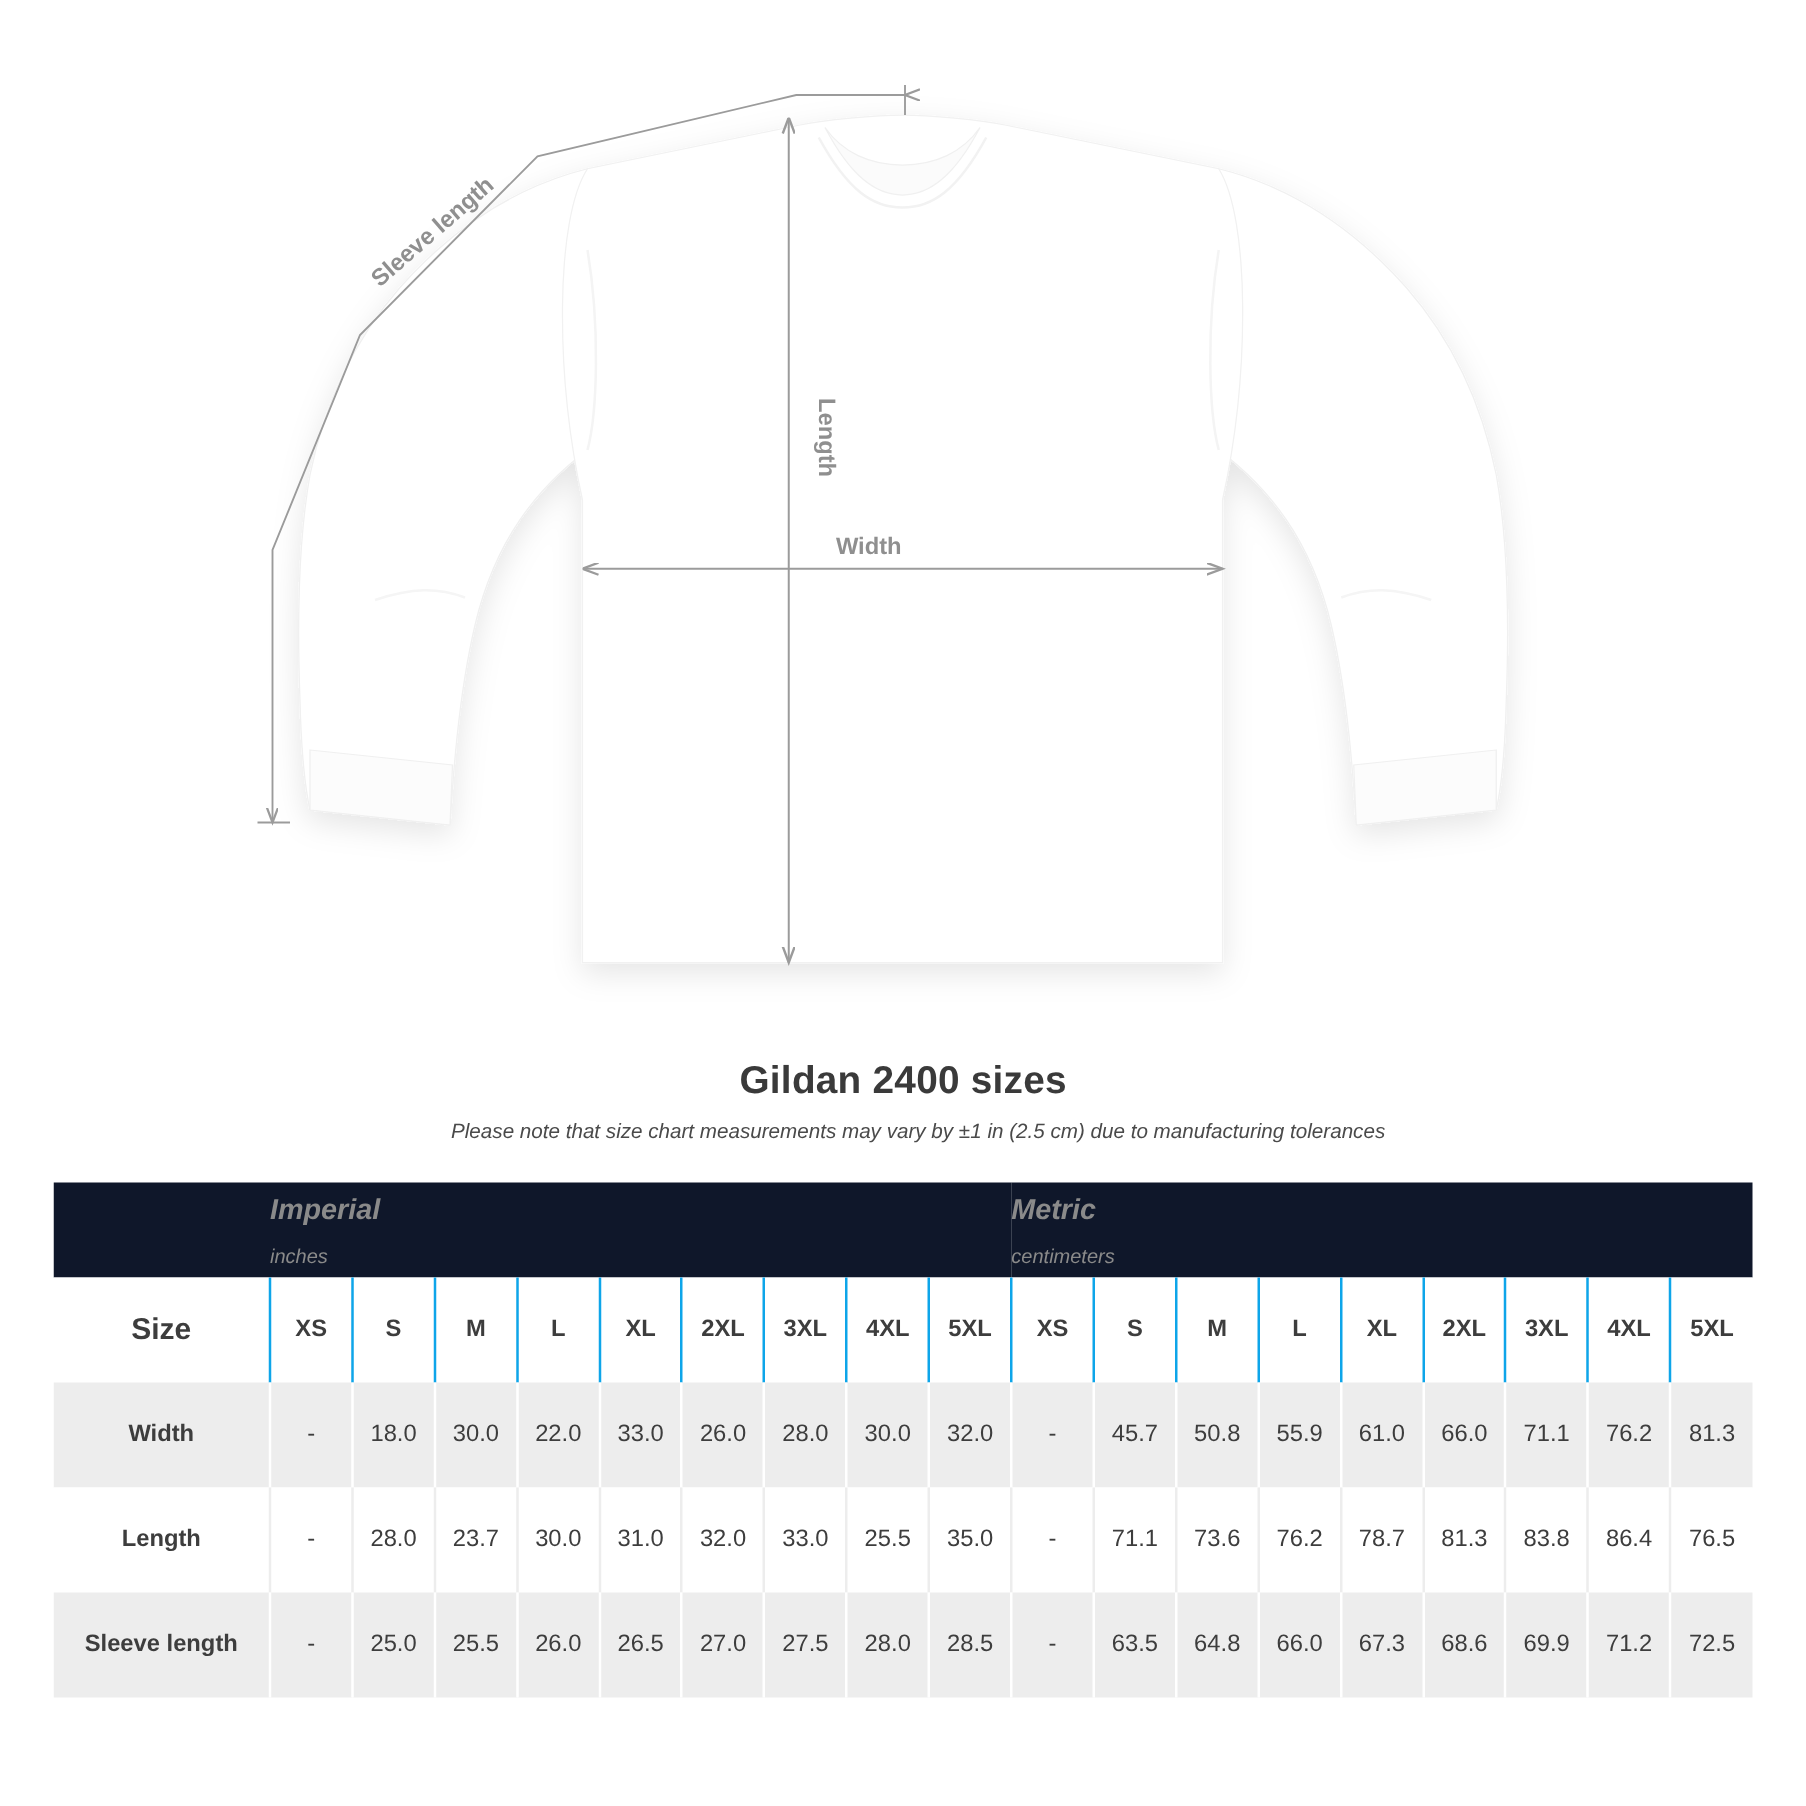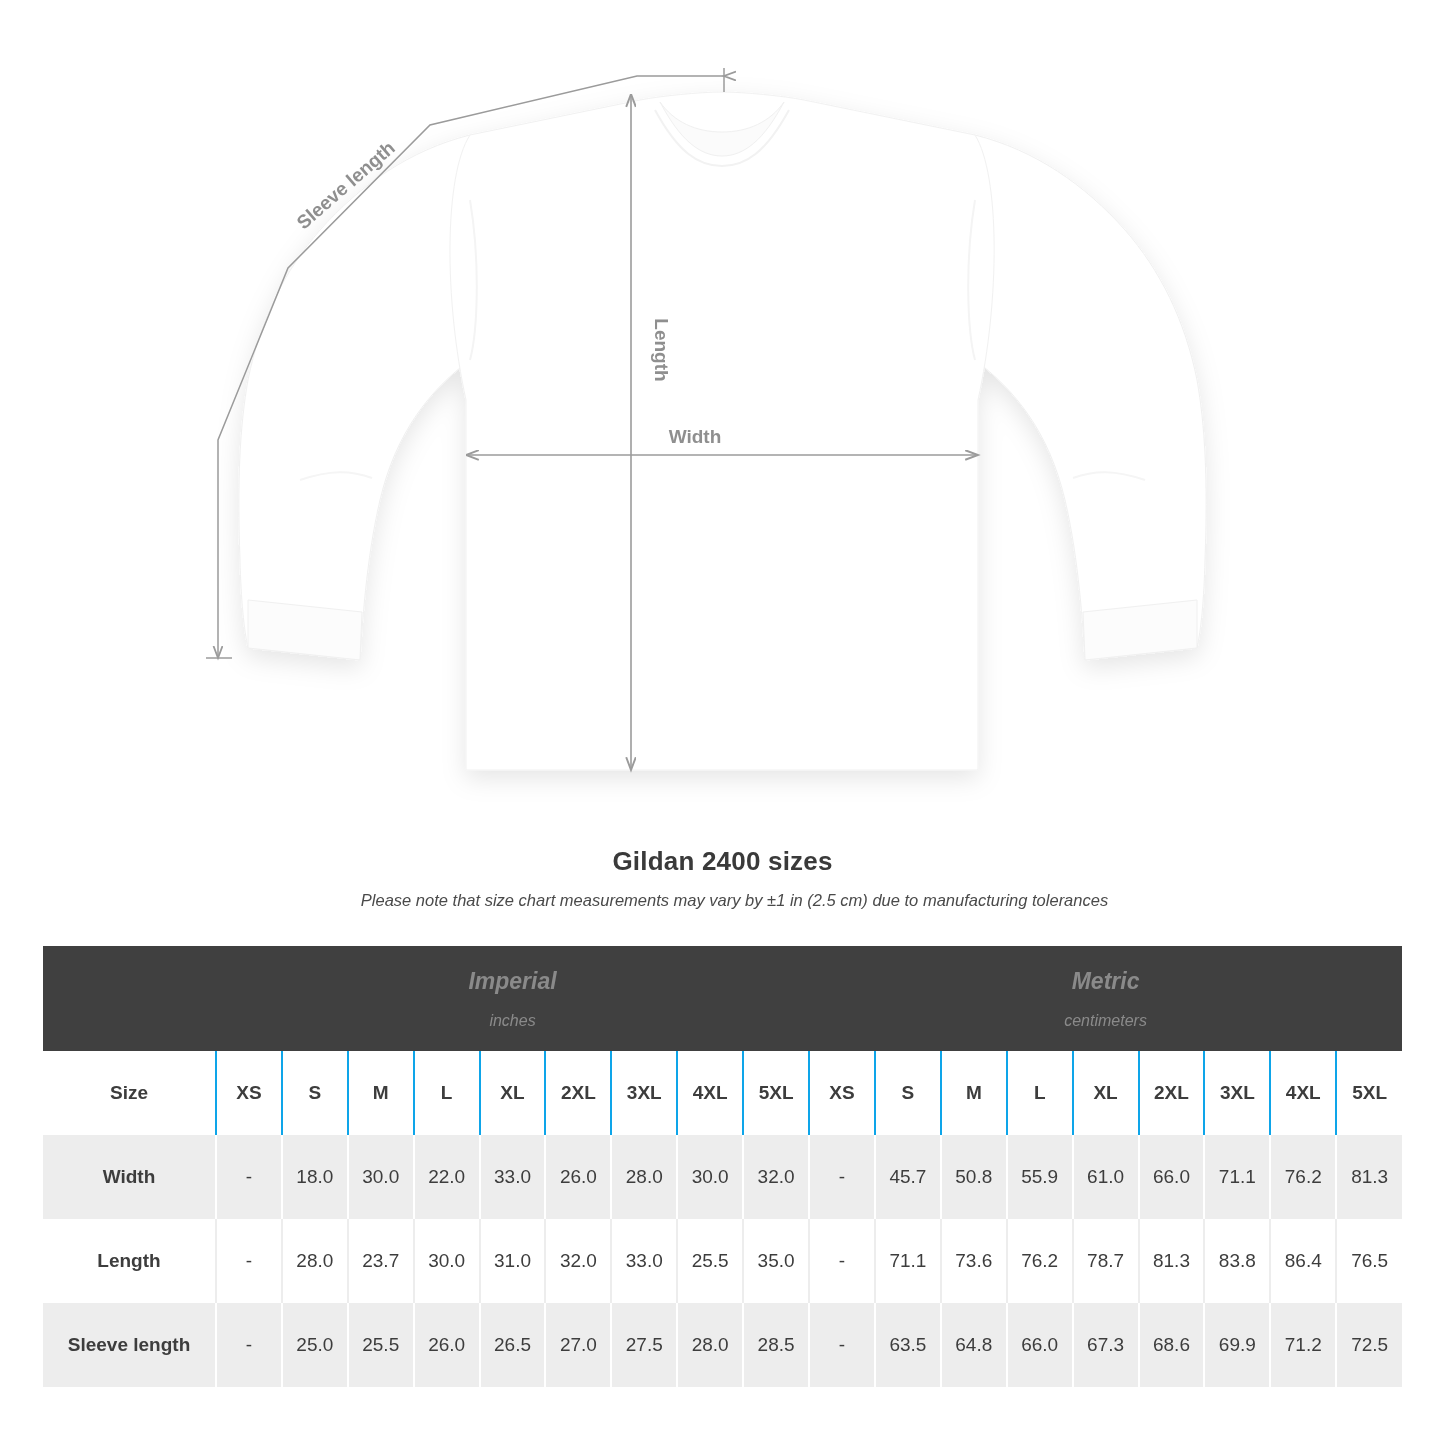--- a/index.html
+++ b/index.html
@@ -30,21 +30,21 @@
 
   
   #title-block {
     position: absolute;
     top: 846px;
     left: 0;
     width: 1445px;
     text-align: center;
   }
   #chart-title {
-    font-size: 26px;
+    font-size: 31px;
     font-weight: bold;
     color: #3a3a3a;
     letter-spacing: 0.2px;
   }
   #chart-note {
     margin-top: 14px;
     font-size: 16.5px;
     font-style: italic;
     color: #4a4a4a;
     margin-left: 24px;
@@ -57,24 +57,23 @@
     left: 43px;
     width: 1359px;
     border-collapse: collapse;
     table-layout: fixed;
   }
   #size-table td, #size-table th {
     padding: 0;
     margin: 0;
   }
   .band-row td {
-    height: 105px;
-    background: #404040;
+    height: 76px;
+    background: #0f172a;
     vertical-align: middle;
-    text-align: center;
   }
   .band-title {
     font-size: 23px;
     font-style: italic;
     font-weight: bold;
     color: #8a8a8a;
     line-height: 1.25;
   }
   .band-sub {
     font-size: 16px;
@@ -86,21 +85,21 @@
   .hdr-row td {
     height: 84px;
     background: #ffffff;
     text-align: center;
     vertical-align: middle;
     font-size: 19px;
     font-weight: bold;
     color: #3d3d3d;
   }
   .hdr-row td.rowlabel {
-    font-size: 19px;
+    font-size: 24px;
   }
 
   .data-row td {
     height: 84px;
     text-align: center;
     vertical-align: middle;
     font-size: 19px;
     color: #3d3d3d;
   }
   .data-row.shade td {

